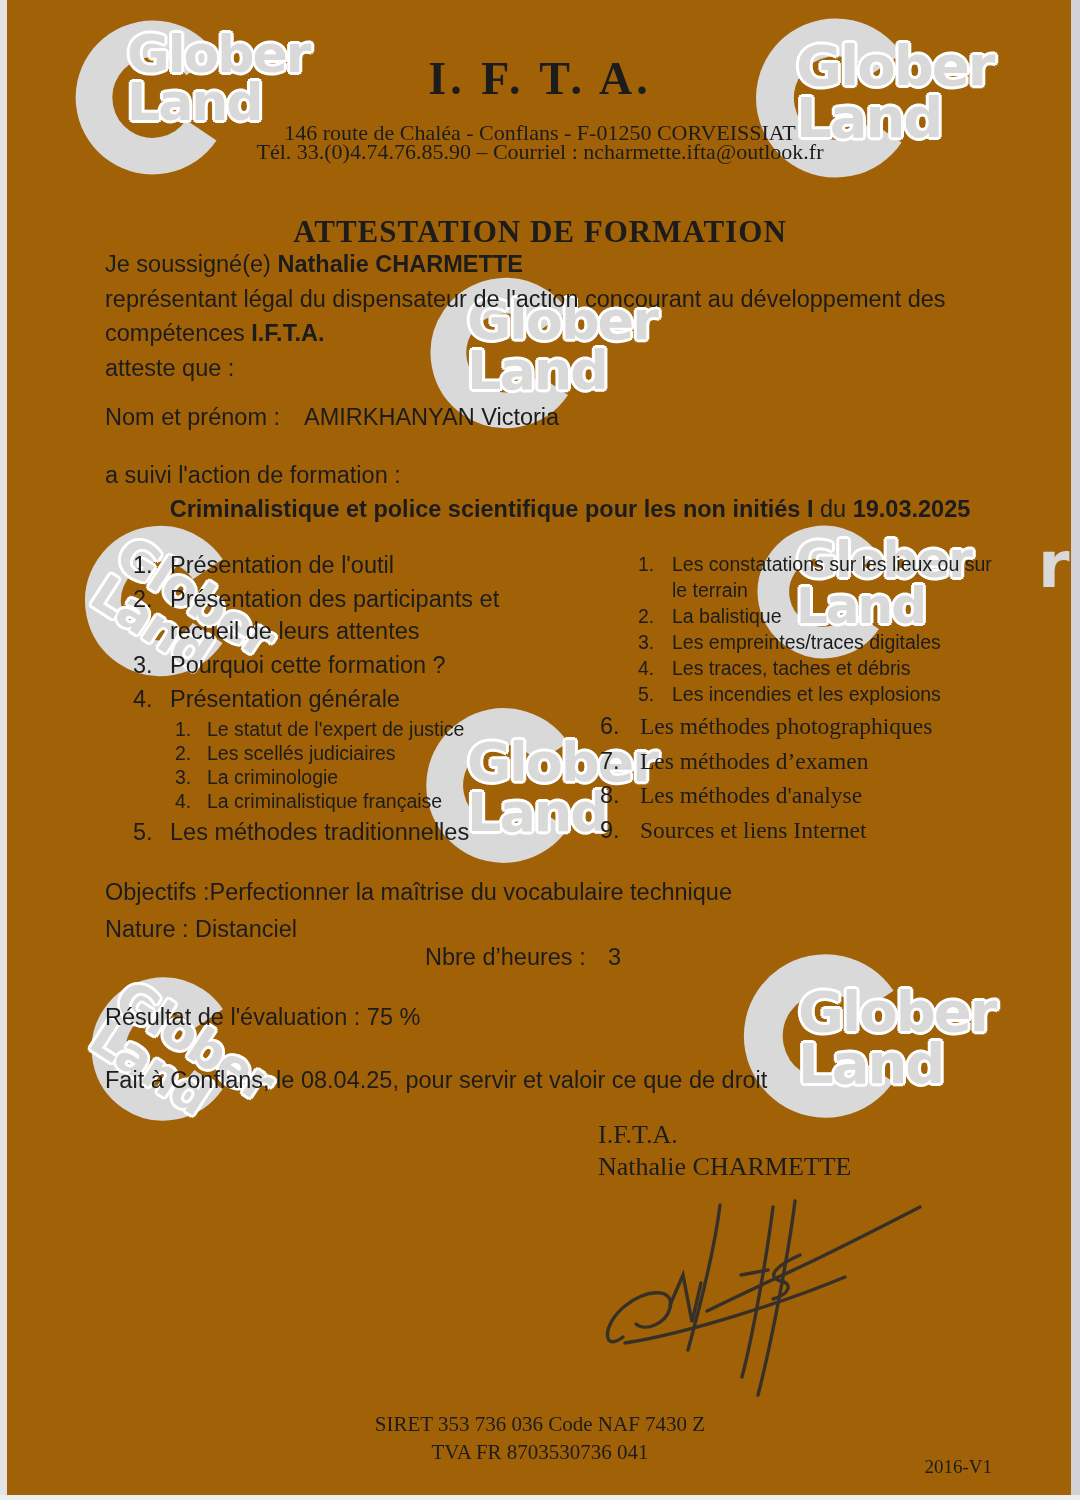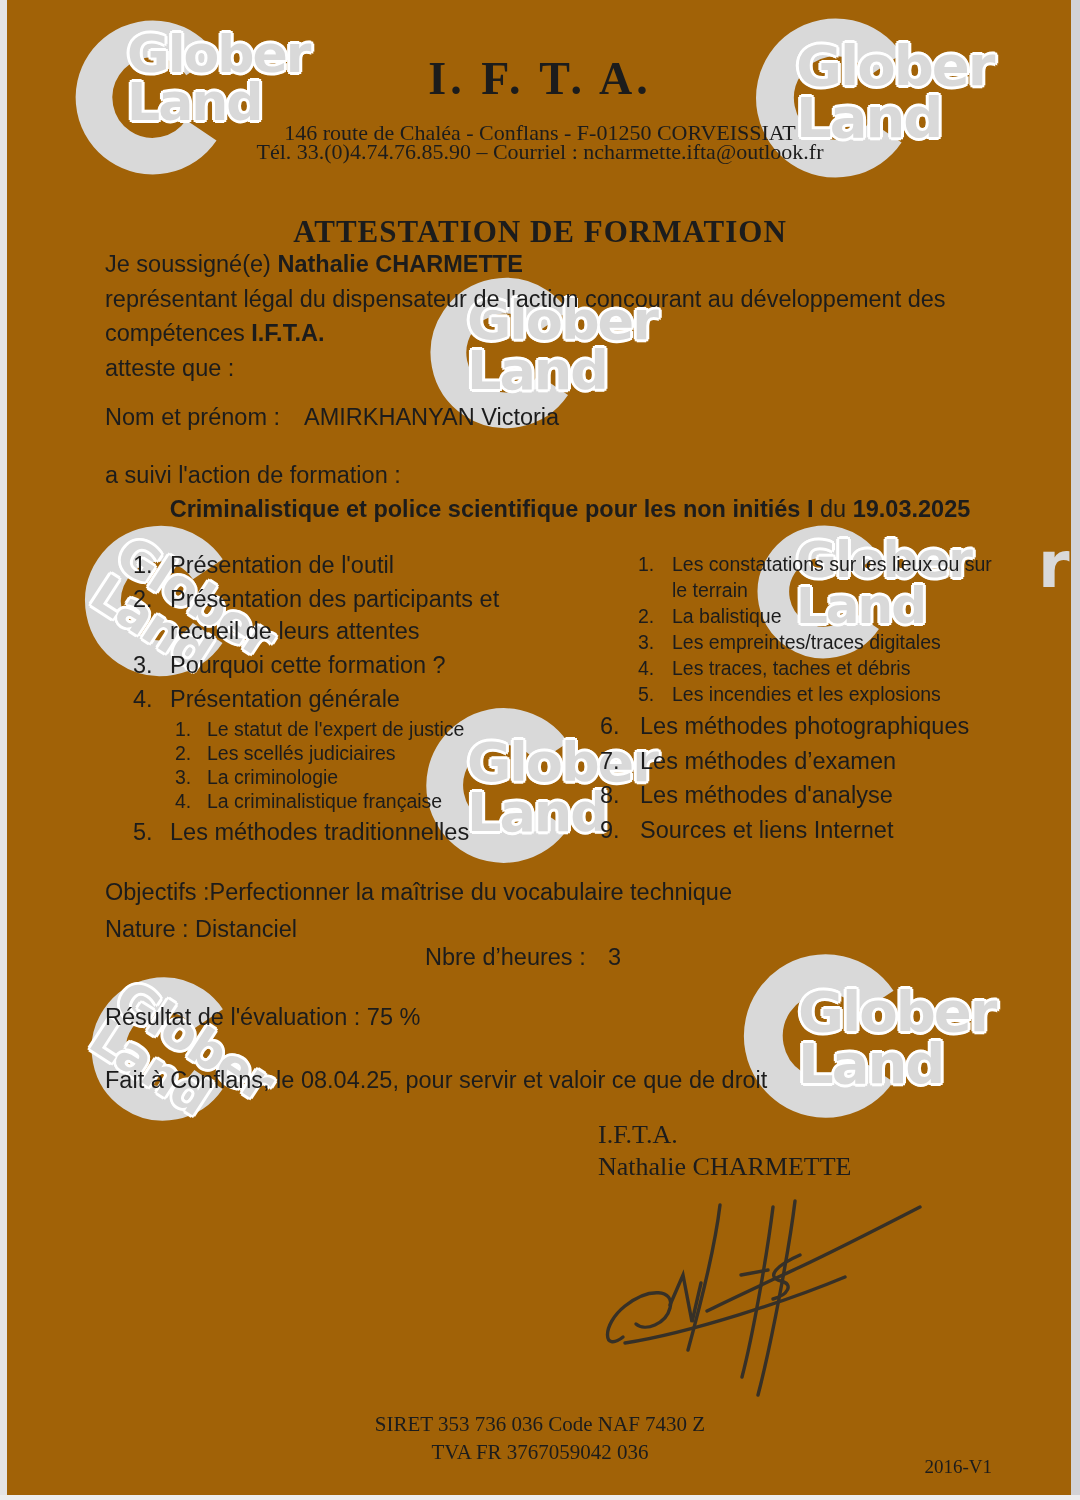--- a/index.html
+++ b/index.html
@@ -52,21 +52,21 @@
   .col-left .main-row .txt{width:364px;}
   .sub-row{font-size:19.5px;line-height:24px;}
   .col-left .sub-row{margin-left:42px;}
   .col-left .sub-row .num{width:32px;}
   .col-left .sub-row .txt{width:330px;}
   .col-right .sub-row{margin-left:38px;line-height:26px;}
   .col-right .sub-row .num{width:34px;}
   .col-right .sub-row .txt{width:332px;}
   .col-right .main-row{line-height:33.5px;margin-bottom:1px;}
   .col-right .main-row .num{width:40px;}
-  .col-right .main-row .txt{width:380px;}
+  .col-right .main-row .txt{width:380px;font-family:Liberation Serif, serif;}
   .after-gap{margin-top:3px;}
   
   .objectives{top:875px;left:105px;}
   .nature{top:912px;left:105px;}
   .hours-label{top:940px;left:425px;}
   .hours-value{top:940px;left:608px;}
   .result{top:1000px;left:105px;text-align:right;}
   .issued{top:1063px;left:105px;}
   
   .sig-org{top:1120px;left:598px;font-size:26px;}
@@ -286,16 +286,16 @@
       <path d="M 146,90 L 173,85"></path>
       <path d="M 178,22 C 172,70 158,150 147,192"></path>
       <path d="M 200,16 C 194,66 176,160 163,210"></path>
       <path d="M 205,70 C 182,80 170,92 186,96 C 199,99 193,110 178,114"></path>
       <path d="M 325,22 C 290,40 235,68 205,82 C 175,96 140,112 112,126"></path>
       <path d="M 30,158 C 95,148 195,115 250,92"></path>
     </g>
   </svg>
 
   <div class="blk serif center siret">SIRET 353 736 036 Code NAF 7430 Z</div>
-  <div class="blk serif center tva">TVA FR 3767059042 036</div>
+  <div class="blk serif center tva">TVA FR 8703530736 041</div>
   <div class="blk serif version">2016-V1</div>
 
 </div>
 
 </body></html>

